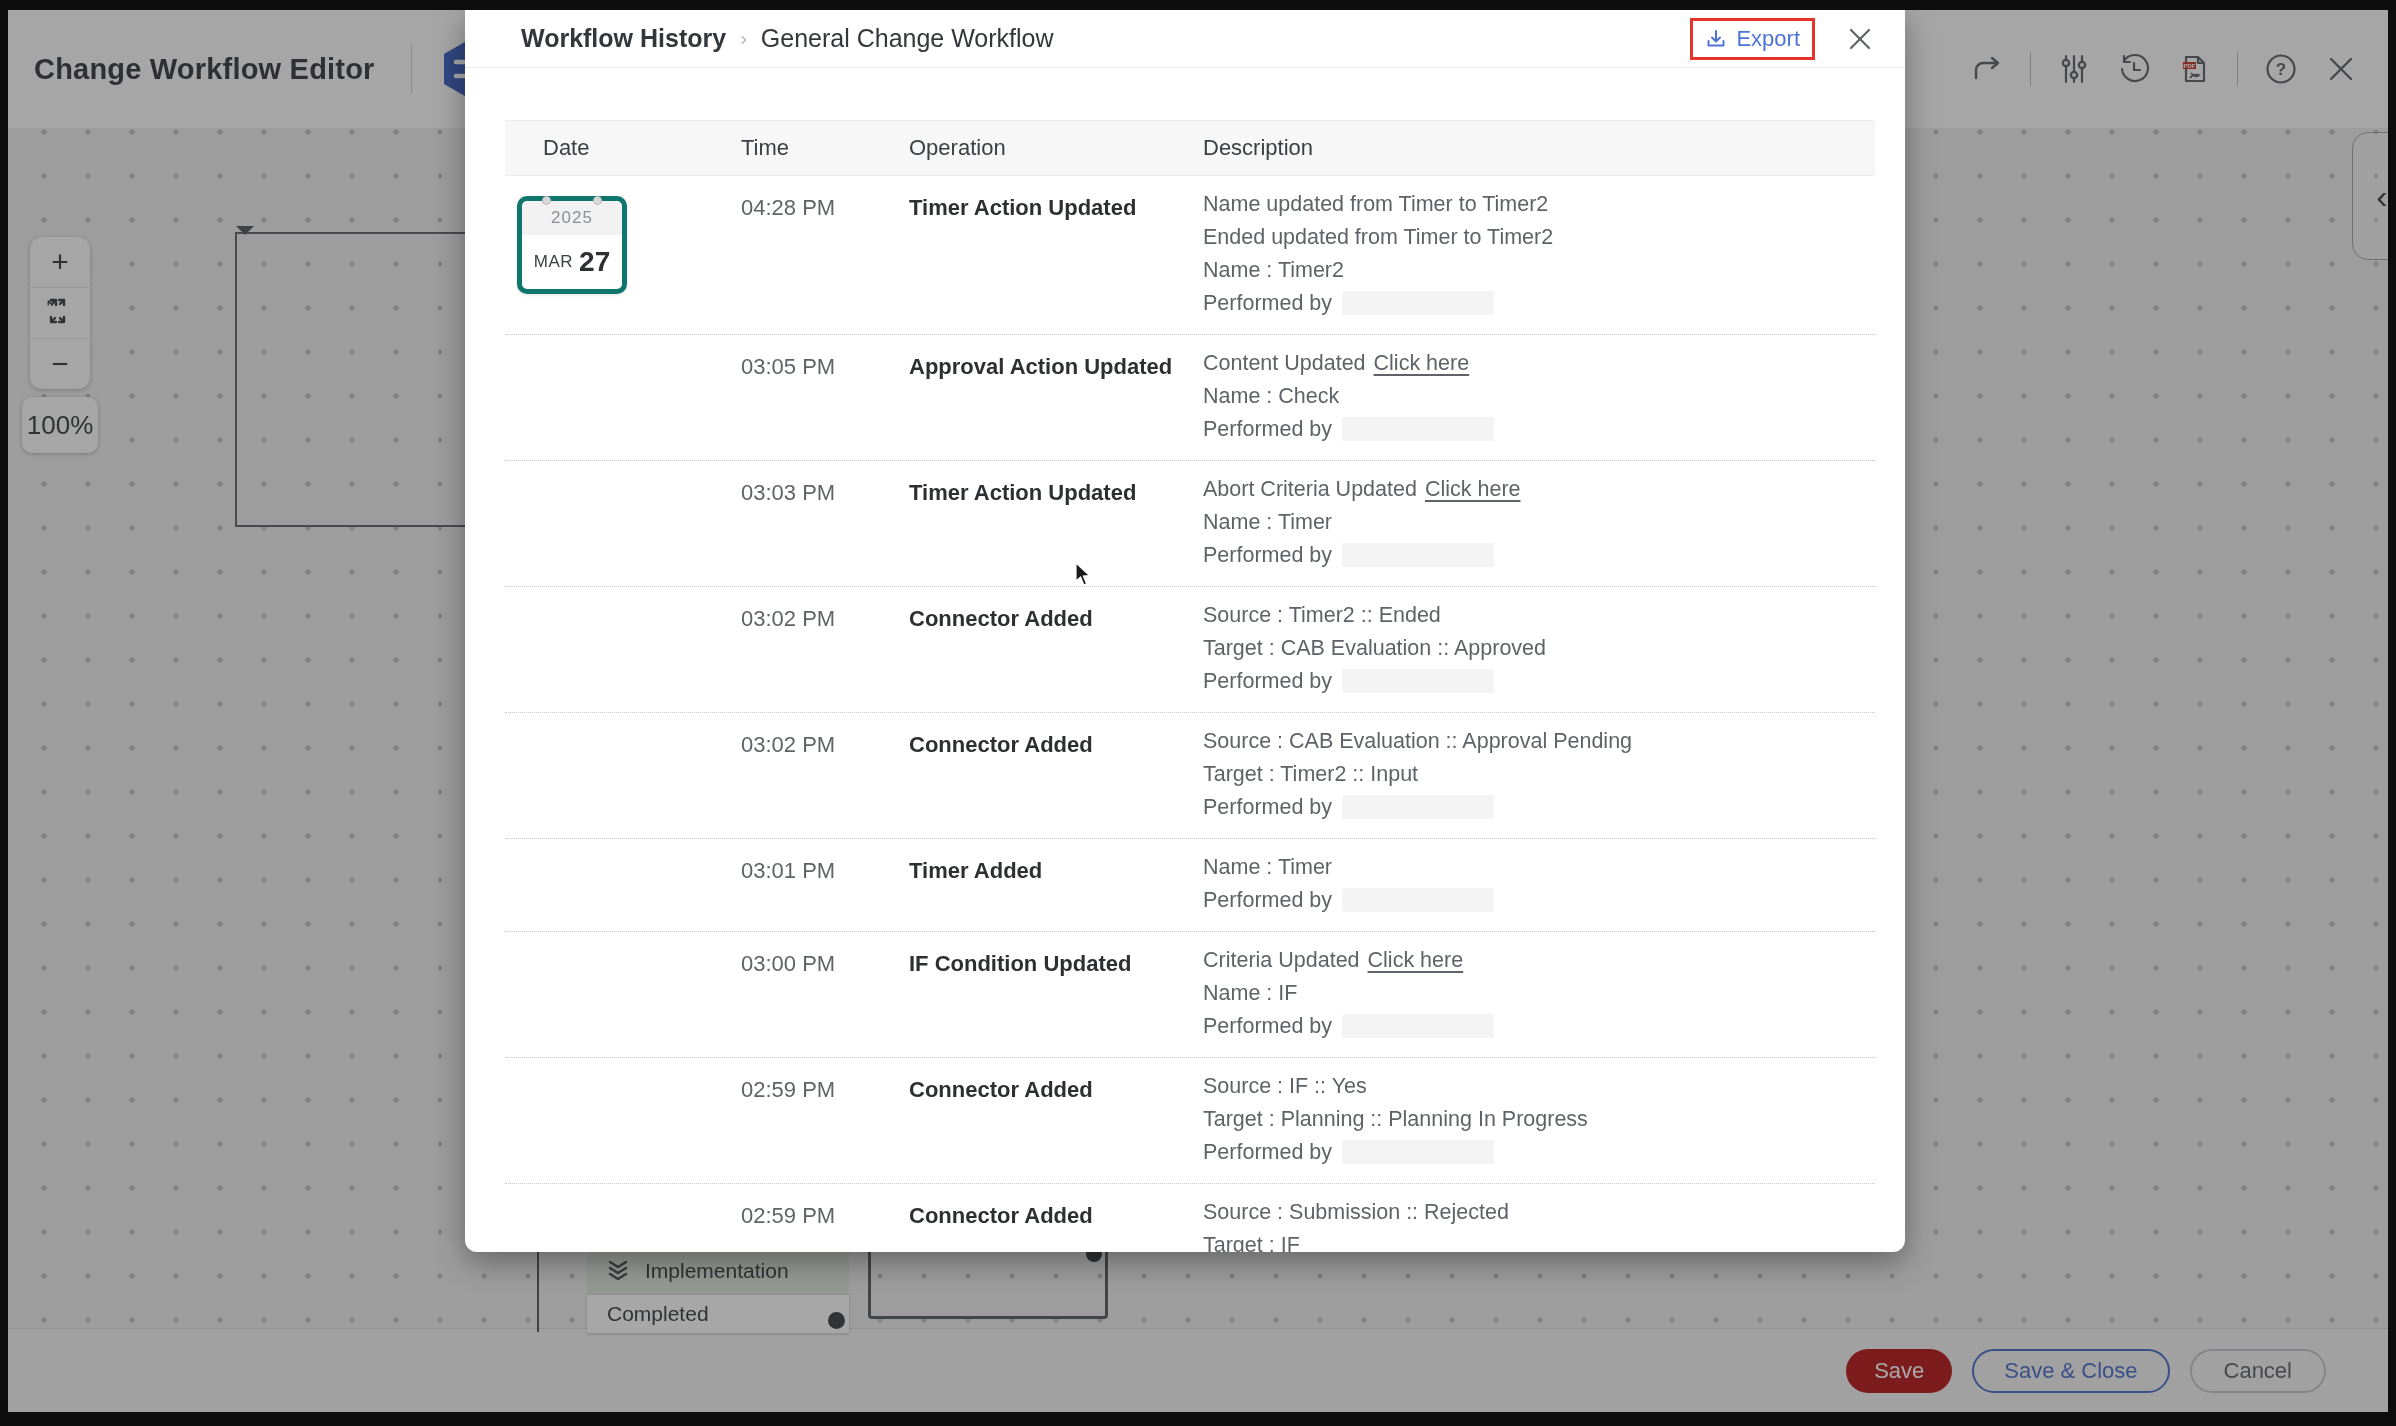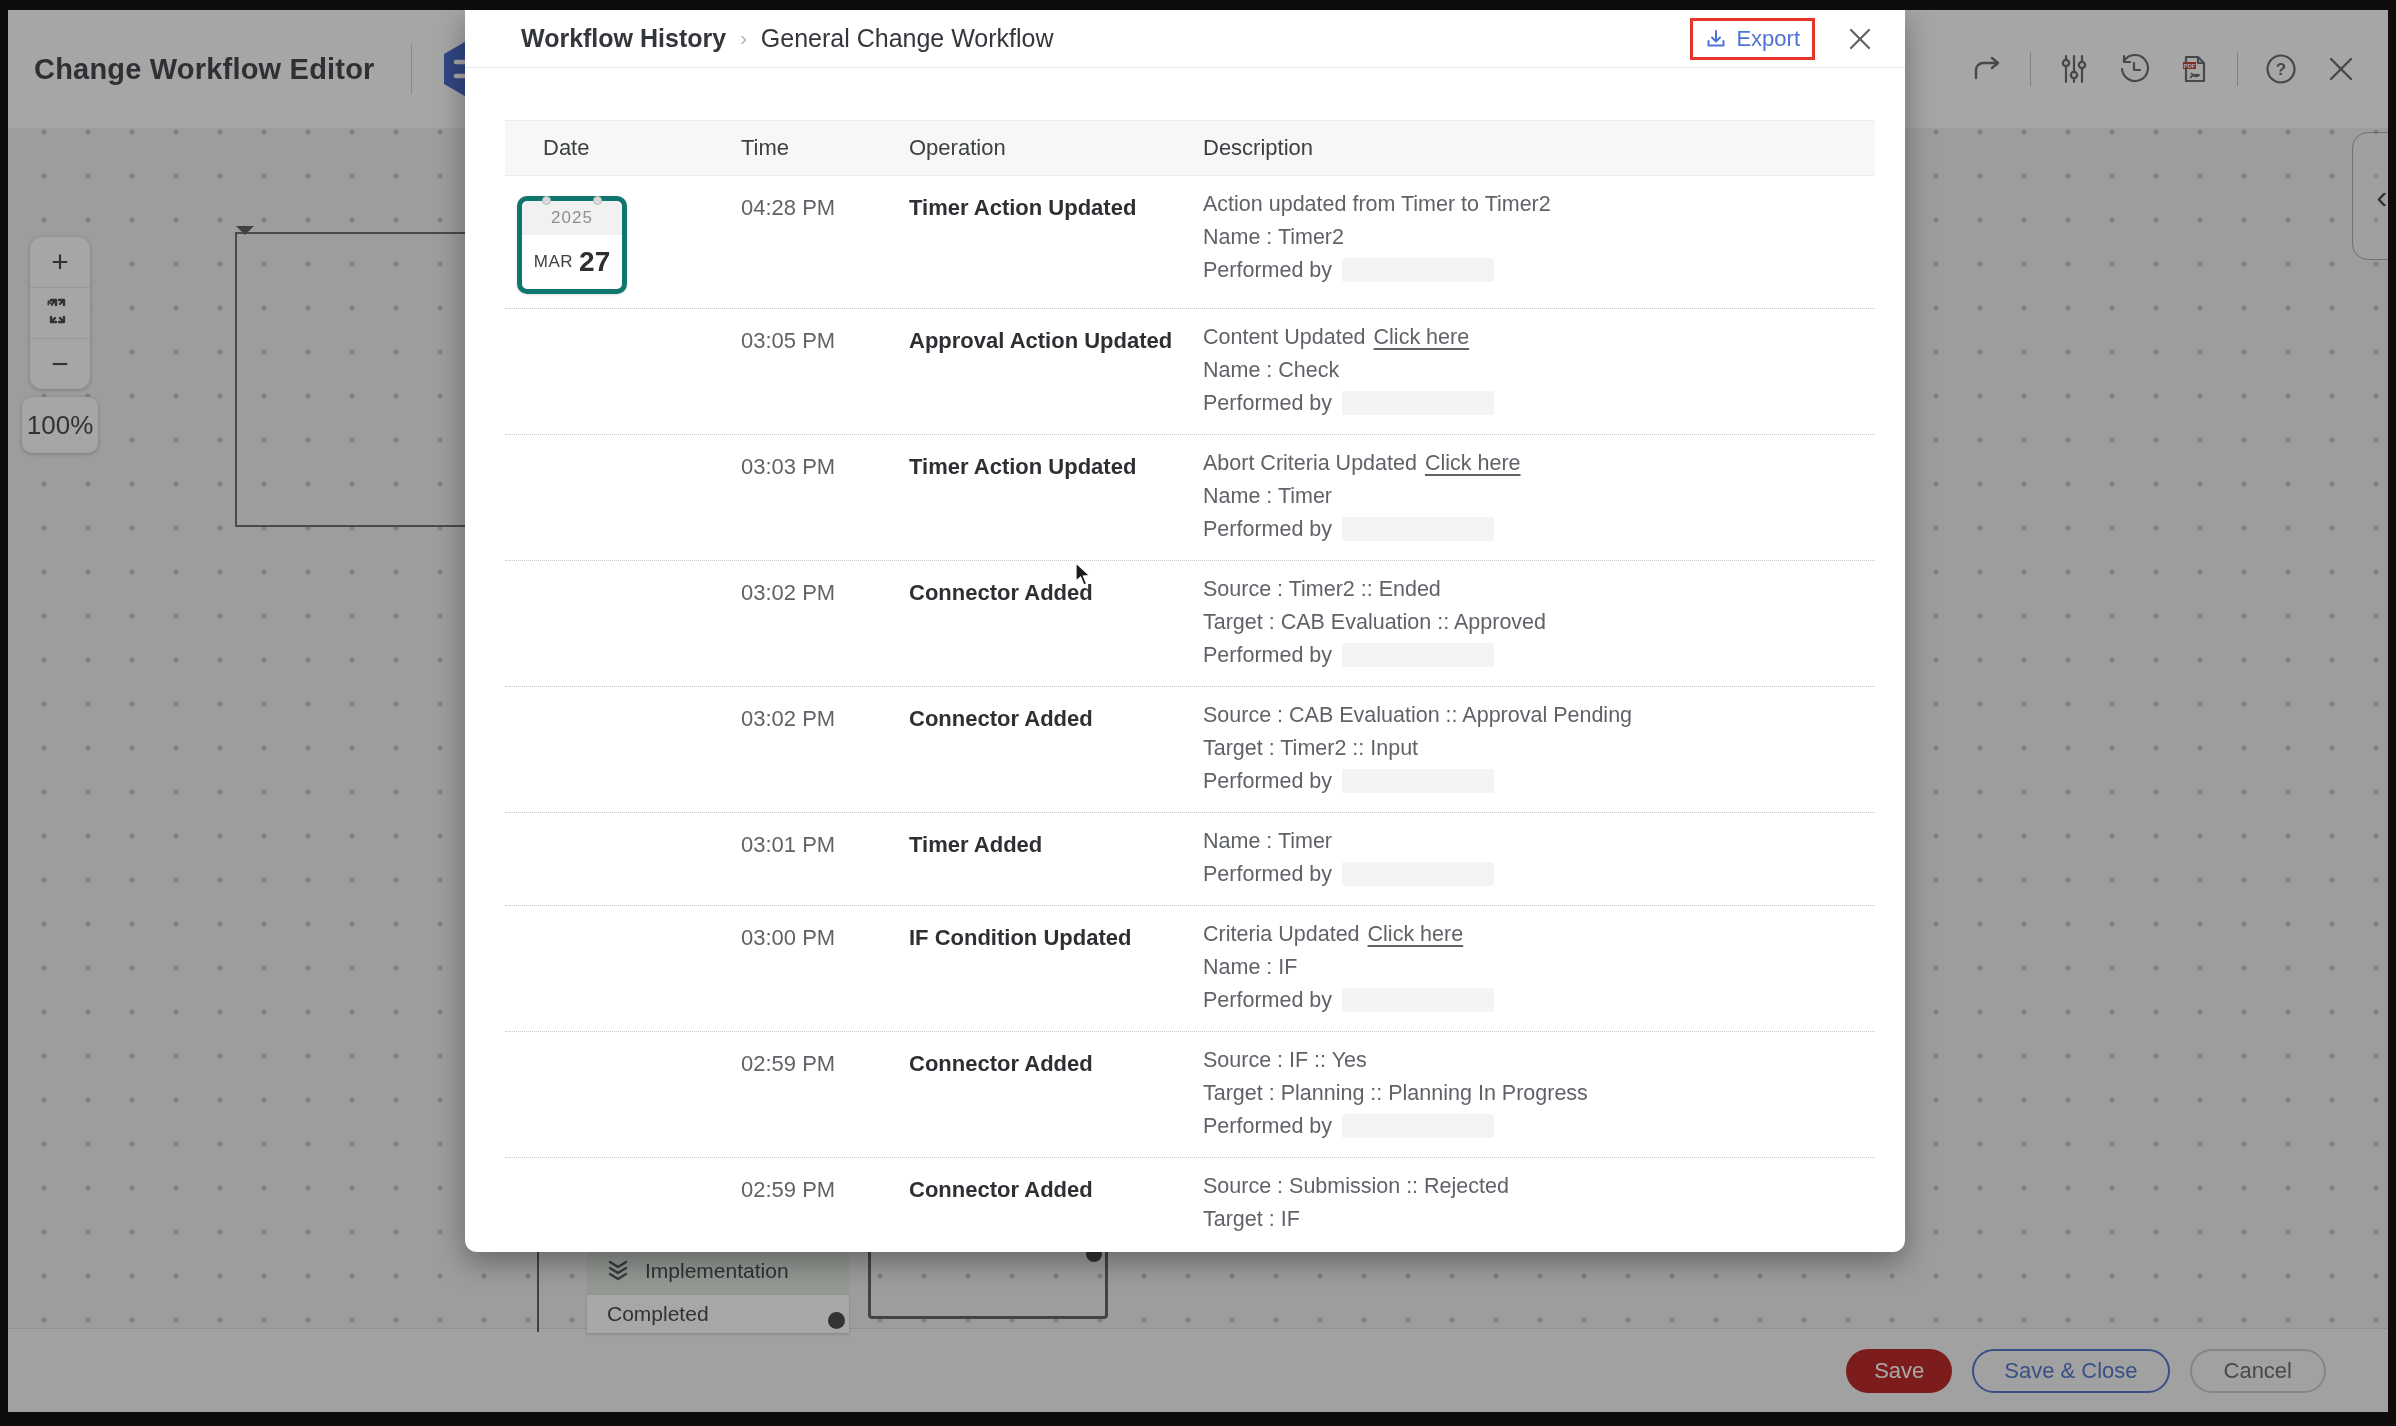--- a/index.html
+++ b/index.html
@@ -241,21 +241,22 @@
                   <div class="dc-year">2025</div>
                   <div class="dc-md">
                     <span class="dc-month">MAR</span>
                     <span class="dc-day">27</span>
                   </div>
                 </div>
               </div>
               <div class="c-time">04:28 PM</div>
               <div class="c-op">Timer Action Updated</div>
               <div class="c-desc">
-                <div>Action updated from Timer to Timer2</div>
+                <div>Name updated from Timer to Timer2</div>
+                <div>Ended updated from Timer to Timer2</div>
                 <div>Name : Timer2</div>
                 <div>Performed by<span class="redacted"></span></div>
               </div>
             </div>
             <div class="trow">
               <div></div>
               <div class="c-time">03:05 PM</div>
               <div class="c-op">Approval Action Updated</div>
               <div class="c-desc">
                 <div>Content Updated<span class="lnk">Click here</span></div>

